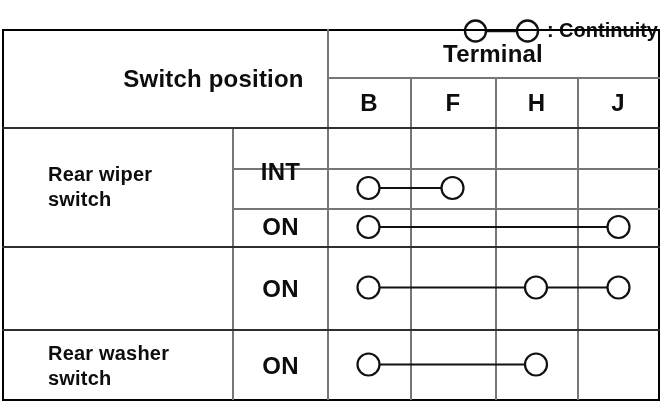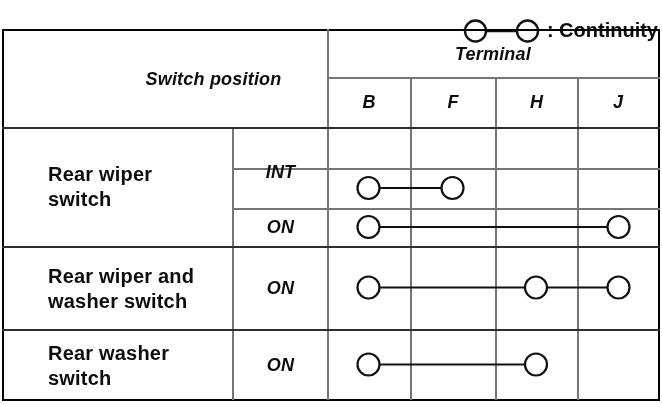--- a/index.html
+++ b/index.html
@@ -14,21 +14,21 @@
   }
   .legend svg{display:block;}
   .tborder{
     position:absolute;left:2px;top:29px;width:658px;height:372px;
     box-sizing:border-box;border:2.5px solid #000;
   }
   .vline,.hline{position:absolute;background:#767676;}
   .sep{background:#2e2e2e;}
   .cell{
     position:absolute;display:flex;align-items:center;justify-content:center;
-    box-sizing:border-box;font-size:18px;letter-spacing:0.2px;font-style:italic;
+    box-sizing:border-box;font-size:24px;letter-spacing:0.2px;
   }
   .namecell{
     position:absolute;display:flex;flex-direction:column;justify-content:center;
     align-items:flex-start;box-sizing:border-box;padding-left:44px;
     font-size:20px;line-height:25px;letter-spacing:0.2px;
   }
   .contsvg{position:absolute;pointer-events:none;}
 </style>
 </head>
 <body>
@@ -63,24 +63,20 @@
   <div class="cell" style="left:328px;top:31px;width:330px;height:46px;">Terminal</div>
   <div class="cell" style="left:328px;top:78px;width:82px;height:49px;">B</div>
   <div class="cell" style="left:411px;top:78px;width:84px;height:49px;">F</div>
   <div class="cell" style="left:496px;top:78px;width:81px;height:49px;">H</div>
   <div class="cell" style="left:578px;top:78px;width:80px;height:49px;">J</div>
 
   <div class="namecell" style="left:4px;top:128px;width:228px;height:118px;">
     <span>Rear wiper</span>
     <span>switch</span>
   </div>
-  <div class="namecell" style="left:4px;top:248px;width:228px;height:81px;">
-    <span>Rear wiper and</span>
-    <span>washer switch</span>
-  </div>
   <div class="namecell" style="left:4px;top:331px;width:228px;height:69px;">
     <span>Rear washer</span>
     <span>switch</span>
   </div>
 
   <div class="cell" style="left:234px;top:152px;width:93px;height:40px;">INT</div>
   <div class="cell" style="left:234px;top:208px;width:93px;height:38px;">ON</div>
   <div class="cell" style="left:234px;top:248px;width:93px;height:81px;">ON</div>
   <div class="cell" style="left:234px;top:331px;width:93px;height:69px;">ON</div>
 

